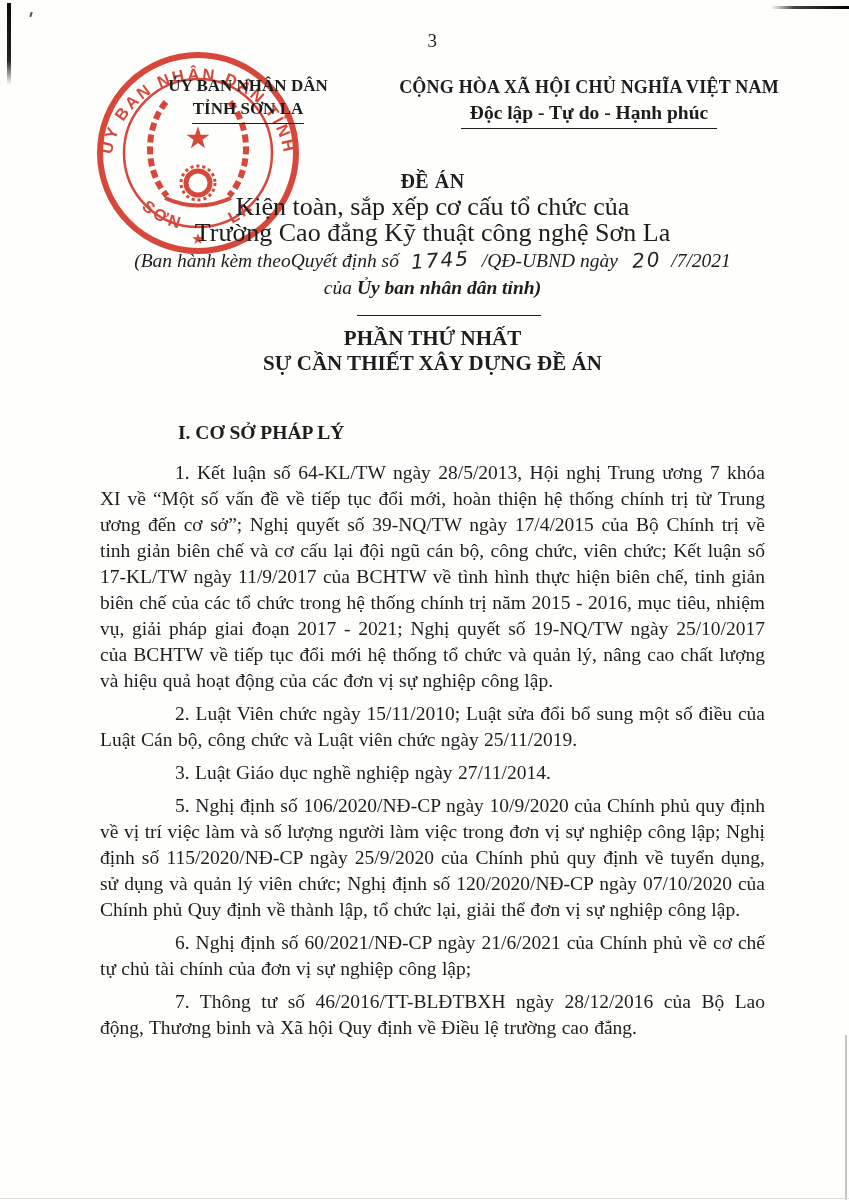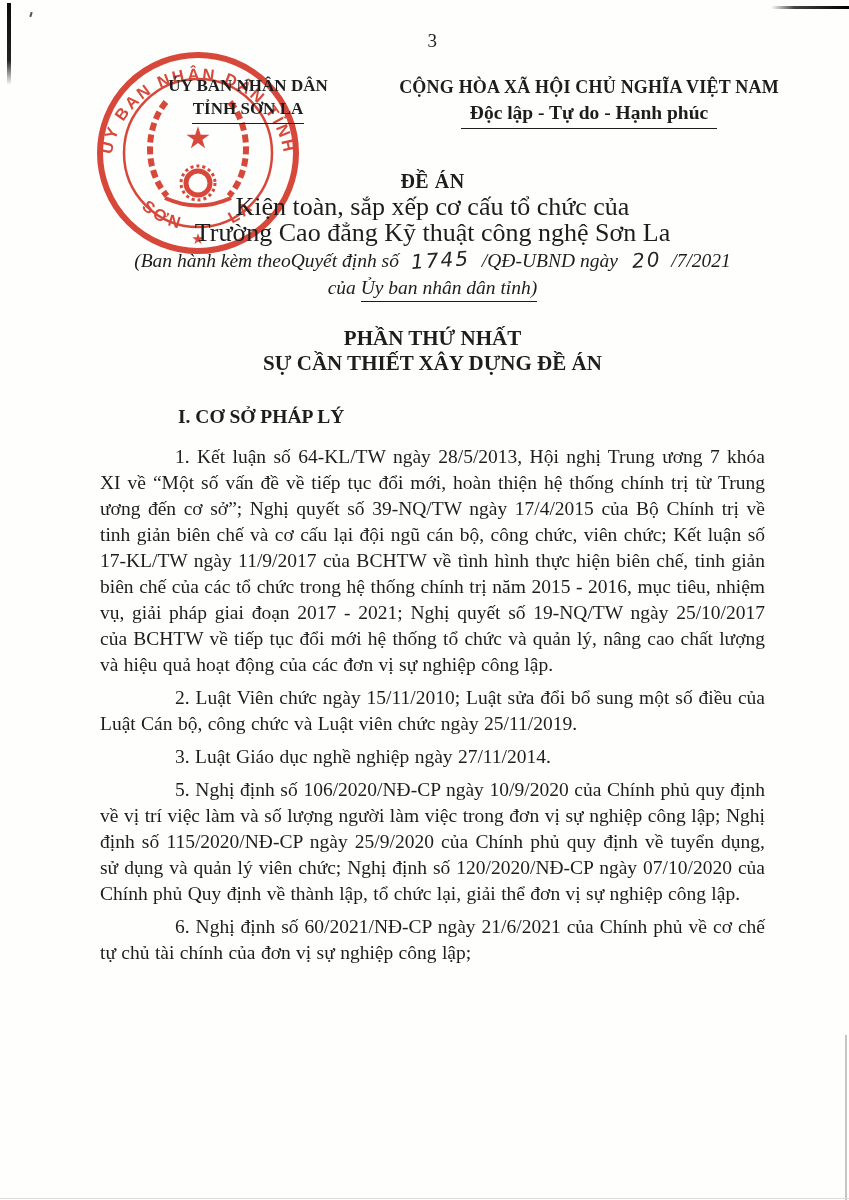--- a/index.html
+++ b/index.html
@@ -39,29 +39,29 @@
   .header-national .rule{width:256px;height:0;border-top:1.8px solid #1d1d1d;margin:3px auto 0;}
 
   
   .title-block{position:absolute;left:100px;top:168px;width:665px;text-align:center;z-index:2;line-height:26px;}
   .doc-type{font-size:20px;font-weight:bold;letter-spacing:.5px;}
   .subject{font-size:26px;font-weight:normal;}
   .issuance{font-size:19.5px;font-style:italic;margin-top:1px;}
   .handwrite{font-family:"DejaVu Sans",sans-serif;font-style:italic;font-size:20px;
     display:inline-block;transform:rotate(-4deg);letter-spacing:2px;margin:0 12px;color:#262626;}
   .handwrite.day{margin:0 10px 0 14px;}
-  .u-line{border-bottom:1.6px solid #1d1d1d;padding-bottom:3px;}
+  .u-line{border-bottom:1.6px solid #1d1d1d;padding-bottom:17px;font-weight:bold;}
 
   
   .part-block{position:absolute;left:100px;top:326px;width:665px;text-align:center;z-index:2;
     font-weight:bold;font-size:21px;line-height:25px;}
 
   
   .content{position:absolute;left:100px;top:406px;width:665px;z-index:2;}
-  .section-heading{font-weight:bold;font-size:19.5px;margin:0 0 16px 78px;}
+  .section-heading{font-weight:bold;font-size:19.5px;margin:16px 0 16px 78px;}
   .content p.body-par{font-size:19.5px;line-height:26px;text-align:justify;
     text-indent:75px;margin:0 0 7px 0;word-spacing:.5px;}
 </style>
 </head>
 <body>
 
 <div class="page">
 
   <div class="artifact-left-bar"></div>
   <div class="artifact-top-right-bar"></div>
@@ -127,15 +127,16 @@
     <div>SỰ CẦN THIẾT XÂY DỰNG ĐỀ ÁN</div>
   </div>
 
   <div class="content">
     <p class="section-heading">I. CƠ SỞ PHÁP LÝ</p>
     <p class="body-par">1. Kết luận số 64-KL/TW ngày 28/5/2013, Hội nghị Trung ương 7 khóa XI về “Một số vấn đề về tiếp tục đổi mới, hoàn thiện hệ thống chính trị từ Trung ương đến cơ sở”; Nghị quyết số 39-NQ/TW ngày 17/4/2015 của Bộ Chính trị về tinh giản biên chế và cơ cấu lại đội ngũ cán bộ, công chức, viên chức; Kết luận số 17-KL/TW ngày 11/9/2017 của BCHTW về tình hình thực hiện biên chế, tinh giản biên chế của các tổ chức trong hệ thống chính trị năm 2015 - 2016, mục tiêu, nhiệm vụ, giải pháp giai đoạn 2017 - 2021; Nghị quyết số 19-NQ/TW ngày 25/10/2017 của BCHTW về tiếp tục đổi mới hệ thống tổ chức và quản lý, nâng cao chất lượng và hiệu quả hoạt động của các đơn vị sự nghiệp công lập.</p>
     <p class="body-par">2. Luật Viên chức ngày 15/11/2010; Luật sửa đổi bổ sung một số điều của Luật Cán bộ, công chức và Luật viên chức ngày 25/11/2019.</p>
     <p class="body-par">3. Luật Giáo dục nghề nghiệp ngày 27/11/2014.</p>
     <p class="body-par">5. Nghị định số 106/2020/NĐ-CP ngày 10/9/2020 của Chính phủ quy định về vị trí việc làm và số lượng người làm việc trong đơn vị sự nghiệp công lập; Nghị định số 115/2020/NĐ-CP ngày 25/9/2020 của Chính phủ quy định về tuyển dụng, sử dụng và quản lý viên chức; Nghị định số 120/2020/NĐ-CP ngày 07/10/2020 của Chính phủ Quy định về thành lập, tổ chức lại, giải thể đơn vị sự nghiệp công lập.</p>
     <p class="body-par">6. Nghị định số 60/2021/NĐ-CP ngày 21/6/2021 của Chính phủ về cơ chế tự chủ tài chính của đơn vị sự nghiệp công lập;</p>
+    <p class="body-par">7. Thông tư số 46/2016/TT-BLĐTBXH ngày 28/12/2016 của Bộ Lao động, Thương binh và Xã hội Quy định về Điều lệ trường cao đẳng.</p>
   </div>
 
 </div>
 
 </body></html>

